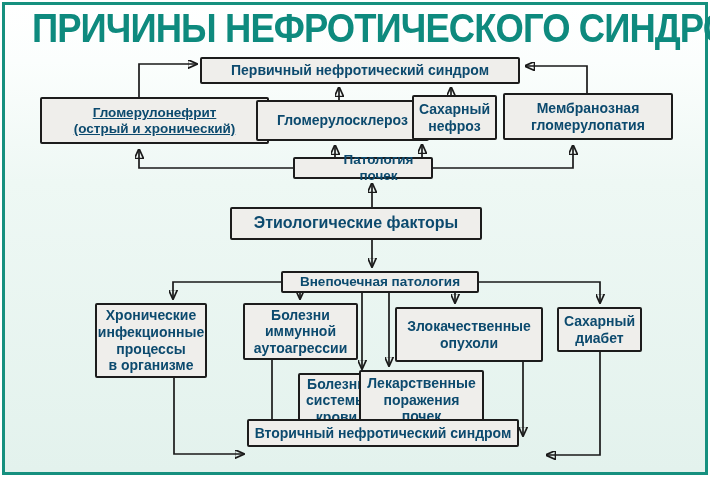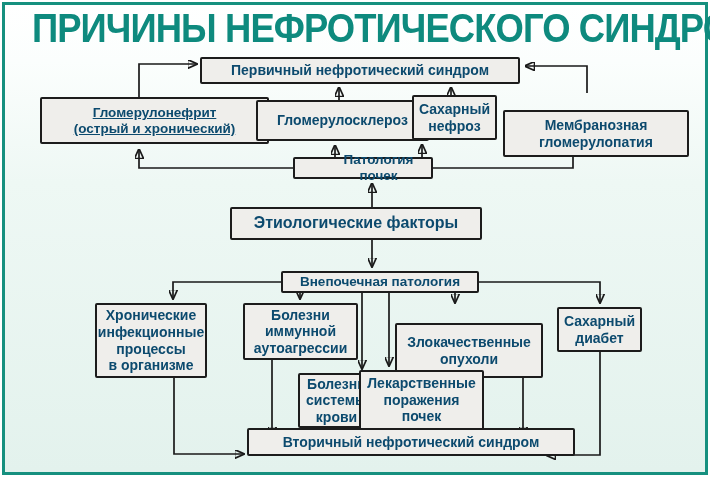--- a/index.html
+++ b/index.html
@@ -70,21 +70,21 @@
 
   <div class="node md" style="left:256px;top:100px;width:173px;height:41px;">
     <span>Гломерулосклероз</span>
   </div>
 
   <div class="node md" style="left:412px;top:95px;width:85px;height:45px;">
     <span>Сахарный
 нефроз</span>
   </div>
 
-  <div class="node md" style="left:503px;top:110px;width:186px;height:47px;">
+  <div class="node md" style="left:503px;top:93px;width:170px;height:47px;">
     <span>Мембранозная
 гломерулопатия</span>
   </div>
 
   <div class="node" style="left:293px;top:157px;width:140px;height:22px;padding-left:31px;">
     <span>Патология почек</span>
   </div>
 
   <div class="node lg" style="left:230px;top:207px;width:252px;height:33px;">
     <span>Этиологические факторы</span>
@@ -100,21 +100,21 @@
 процессы
 в организме</span>
   </div>
 
   <div class="node md" style="left:243px;top:303px;width:115px;height:57px;">
     <span>Болезни
 иммунной
 аутоагрессии</span>
   </div>
 
-  <div class="node md" style="left:395px;top:323px;width:148px;height:55px;">
+  <div class="node md" style="left:395px;top:307px;width:148px;height:55px;">
     <span>Злокачественные
 опухоли</span>
   </div>
 
   <div class="node md" style="left:557px;top:307px;width:85px;height:45px;">
     <span>Сахарный
 диабет</span>
   </div>
 
   <div class="node md" style="left:298px;top:373px;width:77px;height:55px;">
@@ -122,16 +122,16 @@
 системы
 крови</span>
   </div>
 
   <div class="node md" style="left:359px;top:370px;width:125px;height:60px;">
     <span>Лекарственные
 поражения
 почек</span>
   </div>
 
-  <div class="node md" style="left:247px;top:428px;width:328px;height:28px;justify-content:flex-end;">
+  <div class="node md" style="left:247px;top:419px;width:272px;height:28px;justify-content:flex-end;">
     <span>Вторичный нефротический синдром</span>
   </div>
 </div>
 
 </body></html>

